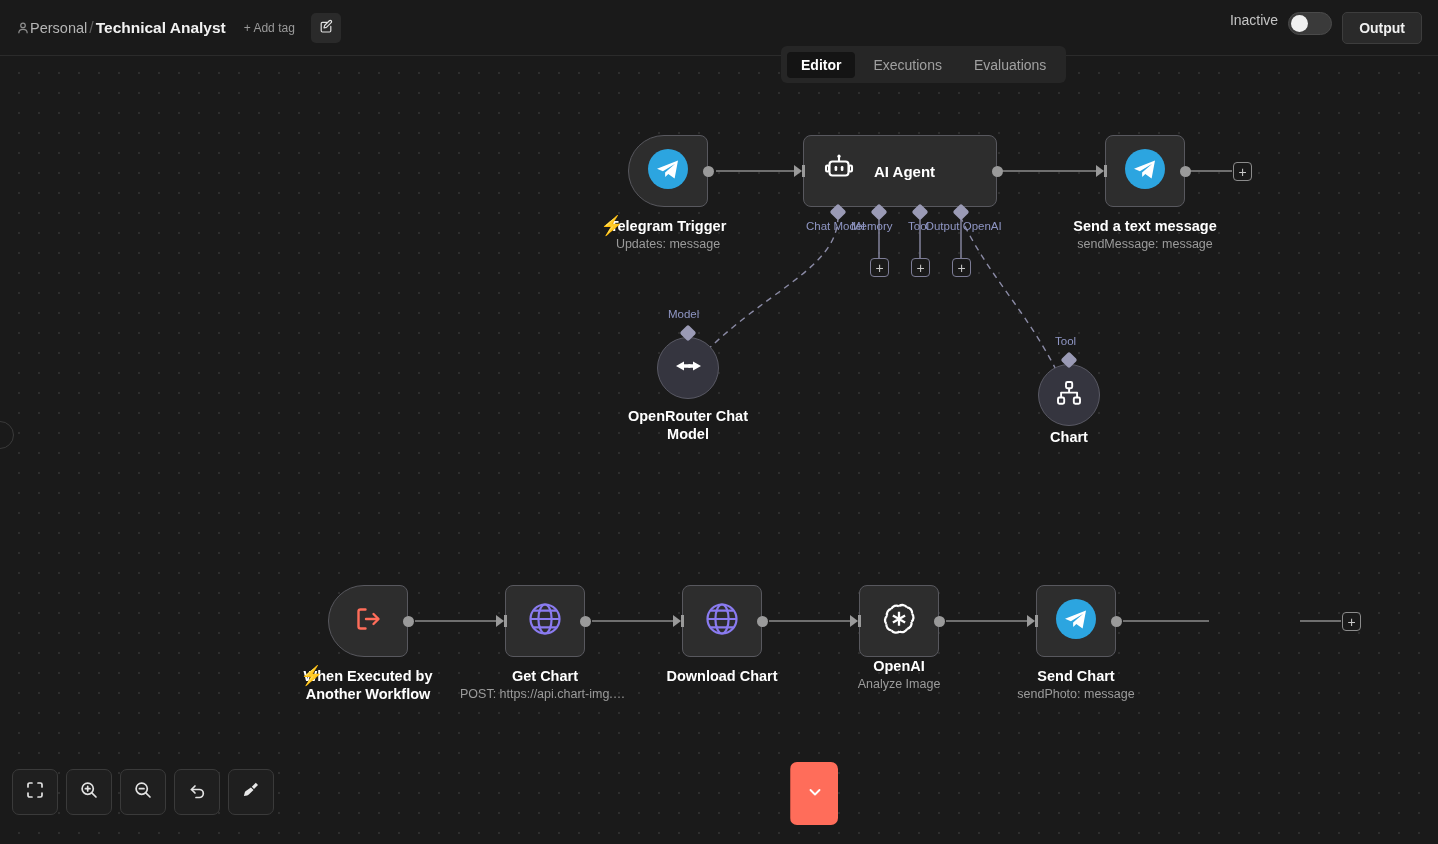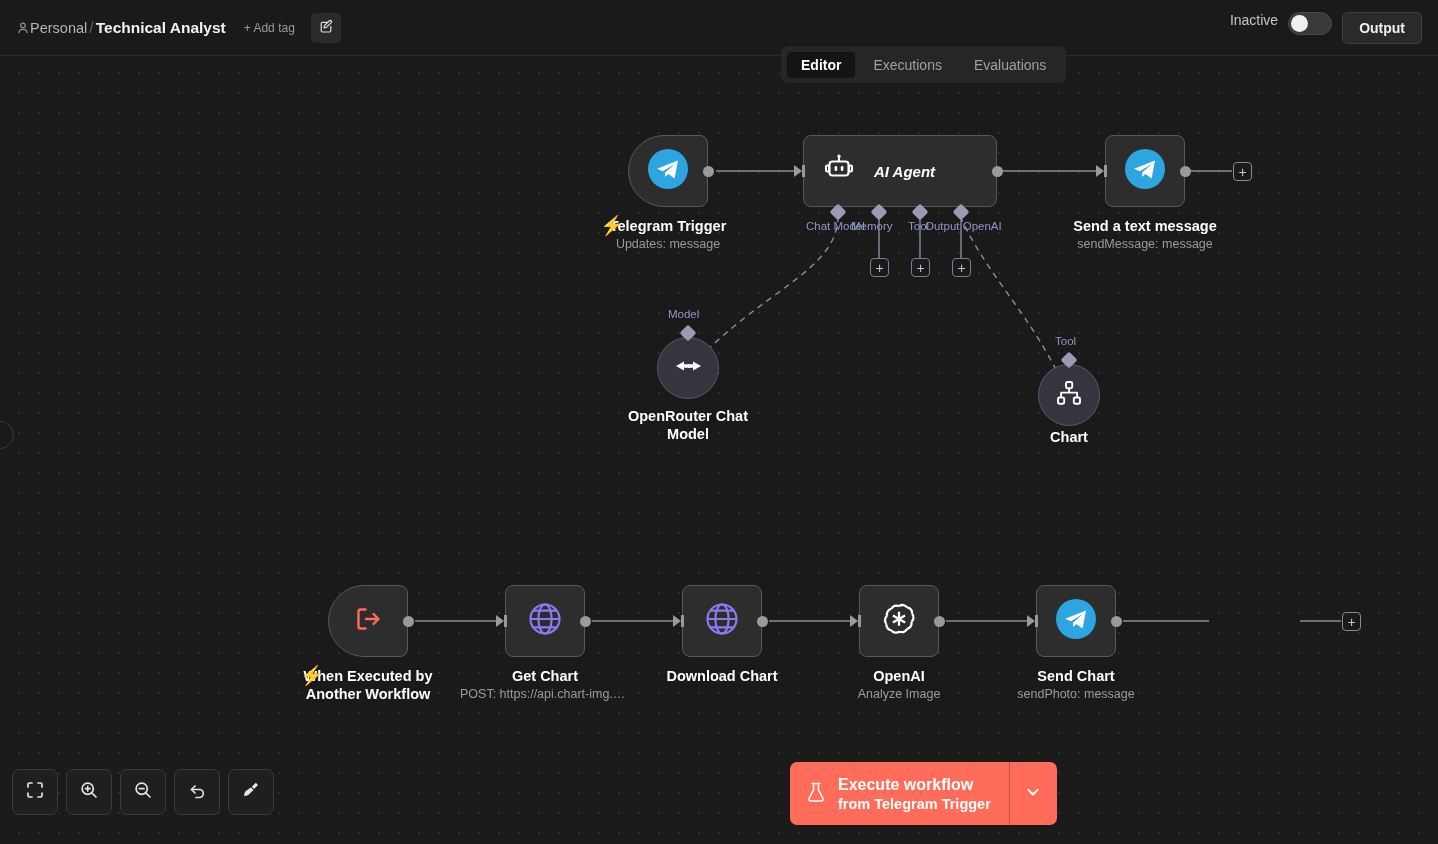--- a/index.html
+++ b/index.html
@@ -95,21 +95,20 @@
     display: flex; align-items: center; justify-content: center;
     position: relative;
   }
   .nbox.trigger {
     border-radius: 36px 8px 8px 36px;
   }
   .nbox.wide { justify-content: flex-start; padding-left: 18px; gap: 18px; }
   .nbox-label {
     color: #ffffff; font-size: 15px; font-weight: bold;
     white-space: nowrap;
-    font-style: italic;
   }
 
   .ncircle {
     width: 62px; height: 62px; border-radius: 50%;
     background: #35353f; border: 1px solid #595964;
     display: flex; align-items: center; justify-content: center;
   }
 
   .caption {
     position: absolute; left: 50%; transform: translateX(-50%);
@@ -426,21 +425,21 @@
     <div class="nbox" style="width:80px; height:72px;">
       <span>
         <svg width="42" height="42" viewBox="0 0 42 42" fill="none" stroke="#fff" stroke-width="2.3" stroke-linejoin="round">
           <path d="M21 8.2c2.6-2 6.2-1.4 8 1.2M29 9.4c3.2.2 5.6 3.1 5.1 6.3M34.1 15.7c2.1 2.4 1.8 6.1-.7 8.1M33.4 23.8c.9 3.1-1 6.3-4.2 7M29.2 30.8c-1.3 2.9-4.9 4.2-7.7 2.7M21.5 33.5c-2.6 2-6.2 1.4-8-1.2M13.5 32.3c-3.2-.2-5.6-3.1-5.1-6.3M8.4 26c-2.1-2.4-1.8-6.1.7-8.1M9.1 17.9c-.9-3.1 1-6.3 4.2-7M13.3 10.9c1.3-2.9 4.9-4.2 7.7-2.7"></path>
           <path d="M21 13.8v14M14.9 17.4l12.2 7.2M27.1 17.4l-12.2 7.2"></path>
         </svg>
       </span>
     </div>
     <div class="arrow-in" style="left:-9px; top:30px;"></div>
     <div class="dot-out" style="left:75px; top:31px;"></div>
-    <div class="caption" style="top:82px;">
+    <div class="caption" style="top:72px;">
       <div class="nm">OpenAI</div>
       <div class="sub">Analyze Image</div>
     </div>
   </div>
 
   <div class="node" style="left:1036px; top:529px;">
     <div class="nbox" style="width:80px; height:72px;">
       <span>
         <svg width="40" height="40" viewBox="0 0 40 40">
           <circle cx="20" cy="20" r="20" fill="#2ca5e0"></circle>
@@ -499,32 +498,20 @@
       <span>
         <svg width="20" height="20" viewBox="0 0 20 20" fill="#e8e8e8">
           <path d="M14.8 2.8 17 5l-4 4-2.2-2.2z"></path>
           <path d="M9.9 7.5 12.5 10 7.8 14.6a3 3 0 0 1-1.6.8l-3.3.7.8-3.3c.1-.6.4-1.2.8-1.6z"></path>
         </svg>
       </span>
     </div>
   </div>
 
   <div class="exec-wrap">
-    <div class="exec-main">
-      <span>
-        <svg width="20" height="22" viewBox="0 0 20 22" fill="none" stroke="#fff" stroke-width="1.5" stroke-linecap="round" stroke-linejoin="round">
-          <path d="M7.6 2.6v6.2L3.1 17.4A1.7 1.7 0 0 0 4.6 20h10.8a1.7 1.7 0 0 0 1.5-2.6l-4.5-8.6V2.6"></path>
-          <path d="M6.2 2.6h7.6"></path>
-        </svg>
-      </span>
-      <span class="exec-txt">
-        <span class="exec-t1">Execute workflow</span>
-        <span class="exec-t2">from Telegram Trigger</span>
-      </span>
-    </div>
     <div class="exec-divider"></div>
     <div class="exec-drop">
       <span>
         <svg width="18" height="18" viewBox="0 0 18 18" fill="none" stroke="#fff" stroke-width="1.9" stroke-linecap="round" stroke-linejoin="round">
           <path d="M4.5 7 9 11.5 13.5 7"></path>
         </svg>
       </span>
     </div>
   </div>
 

